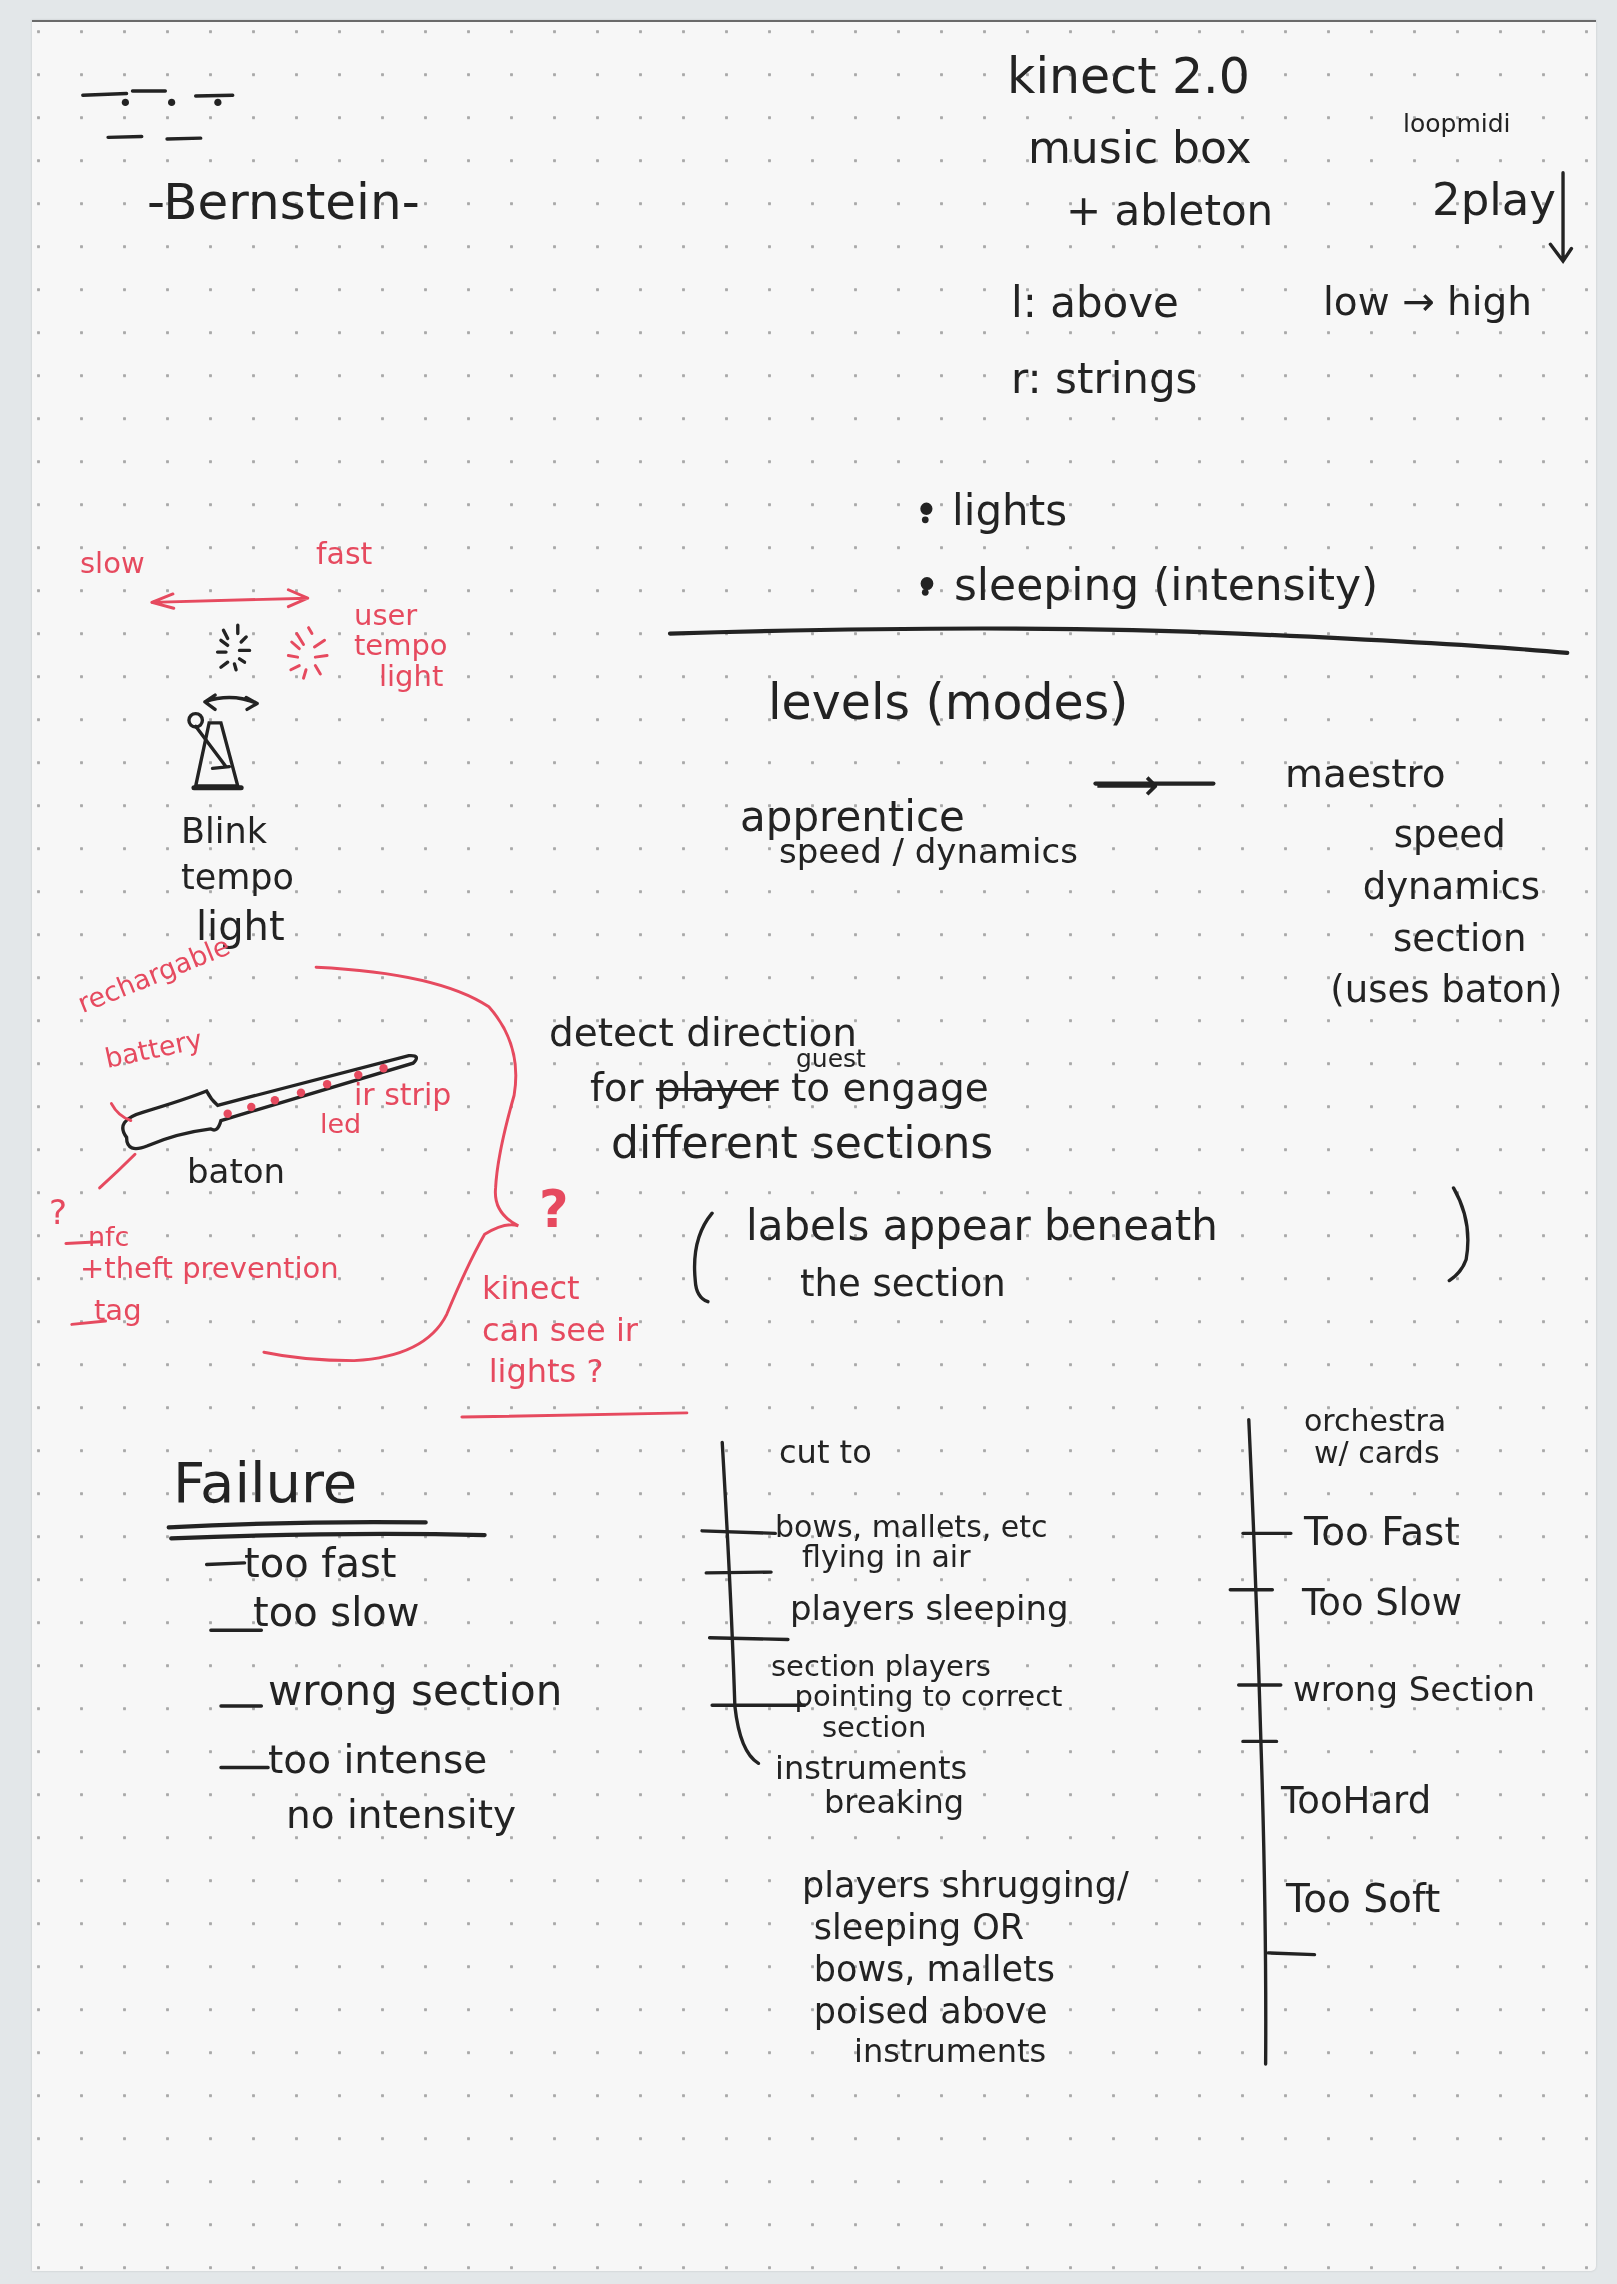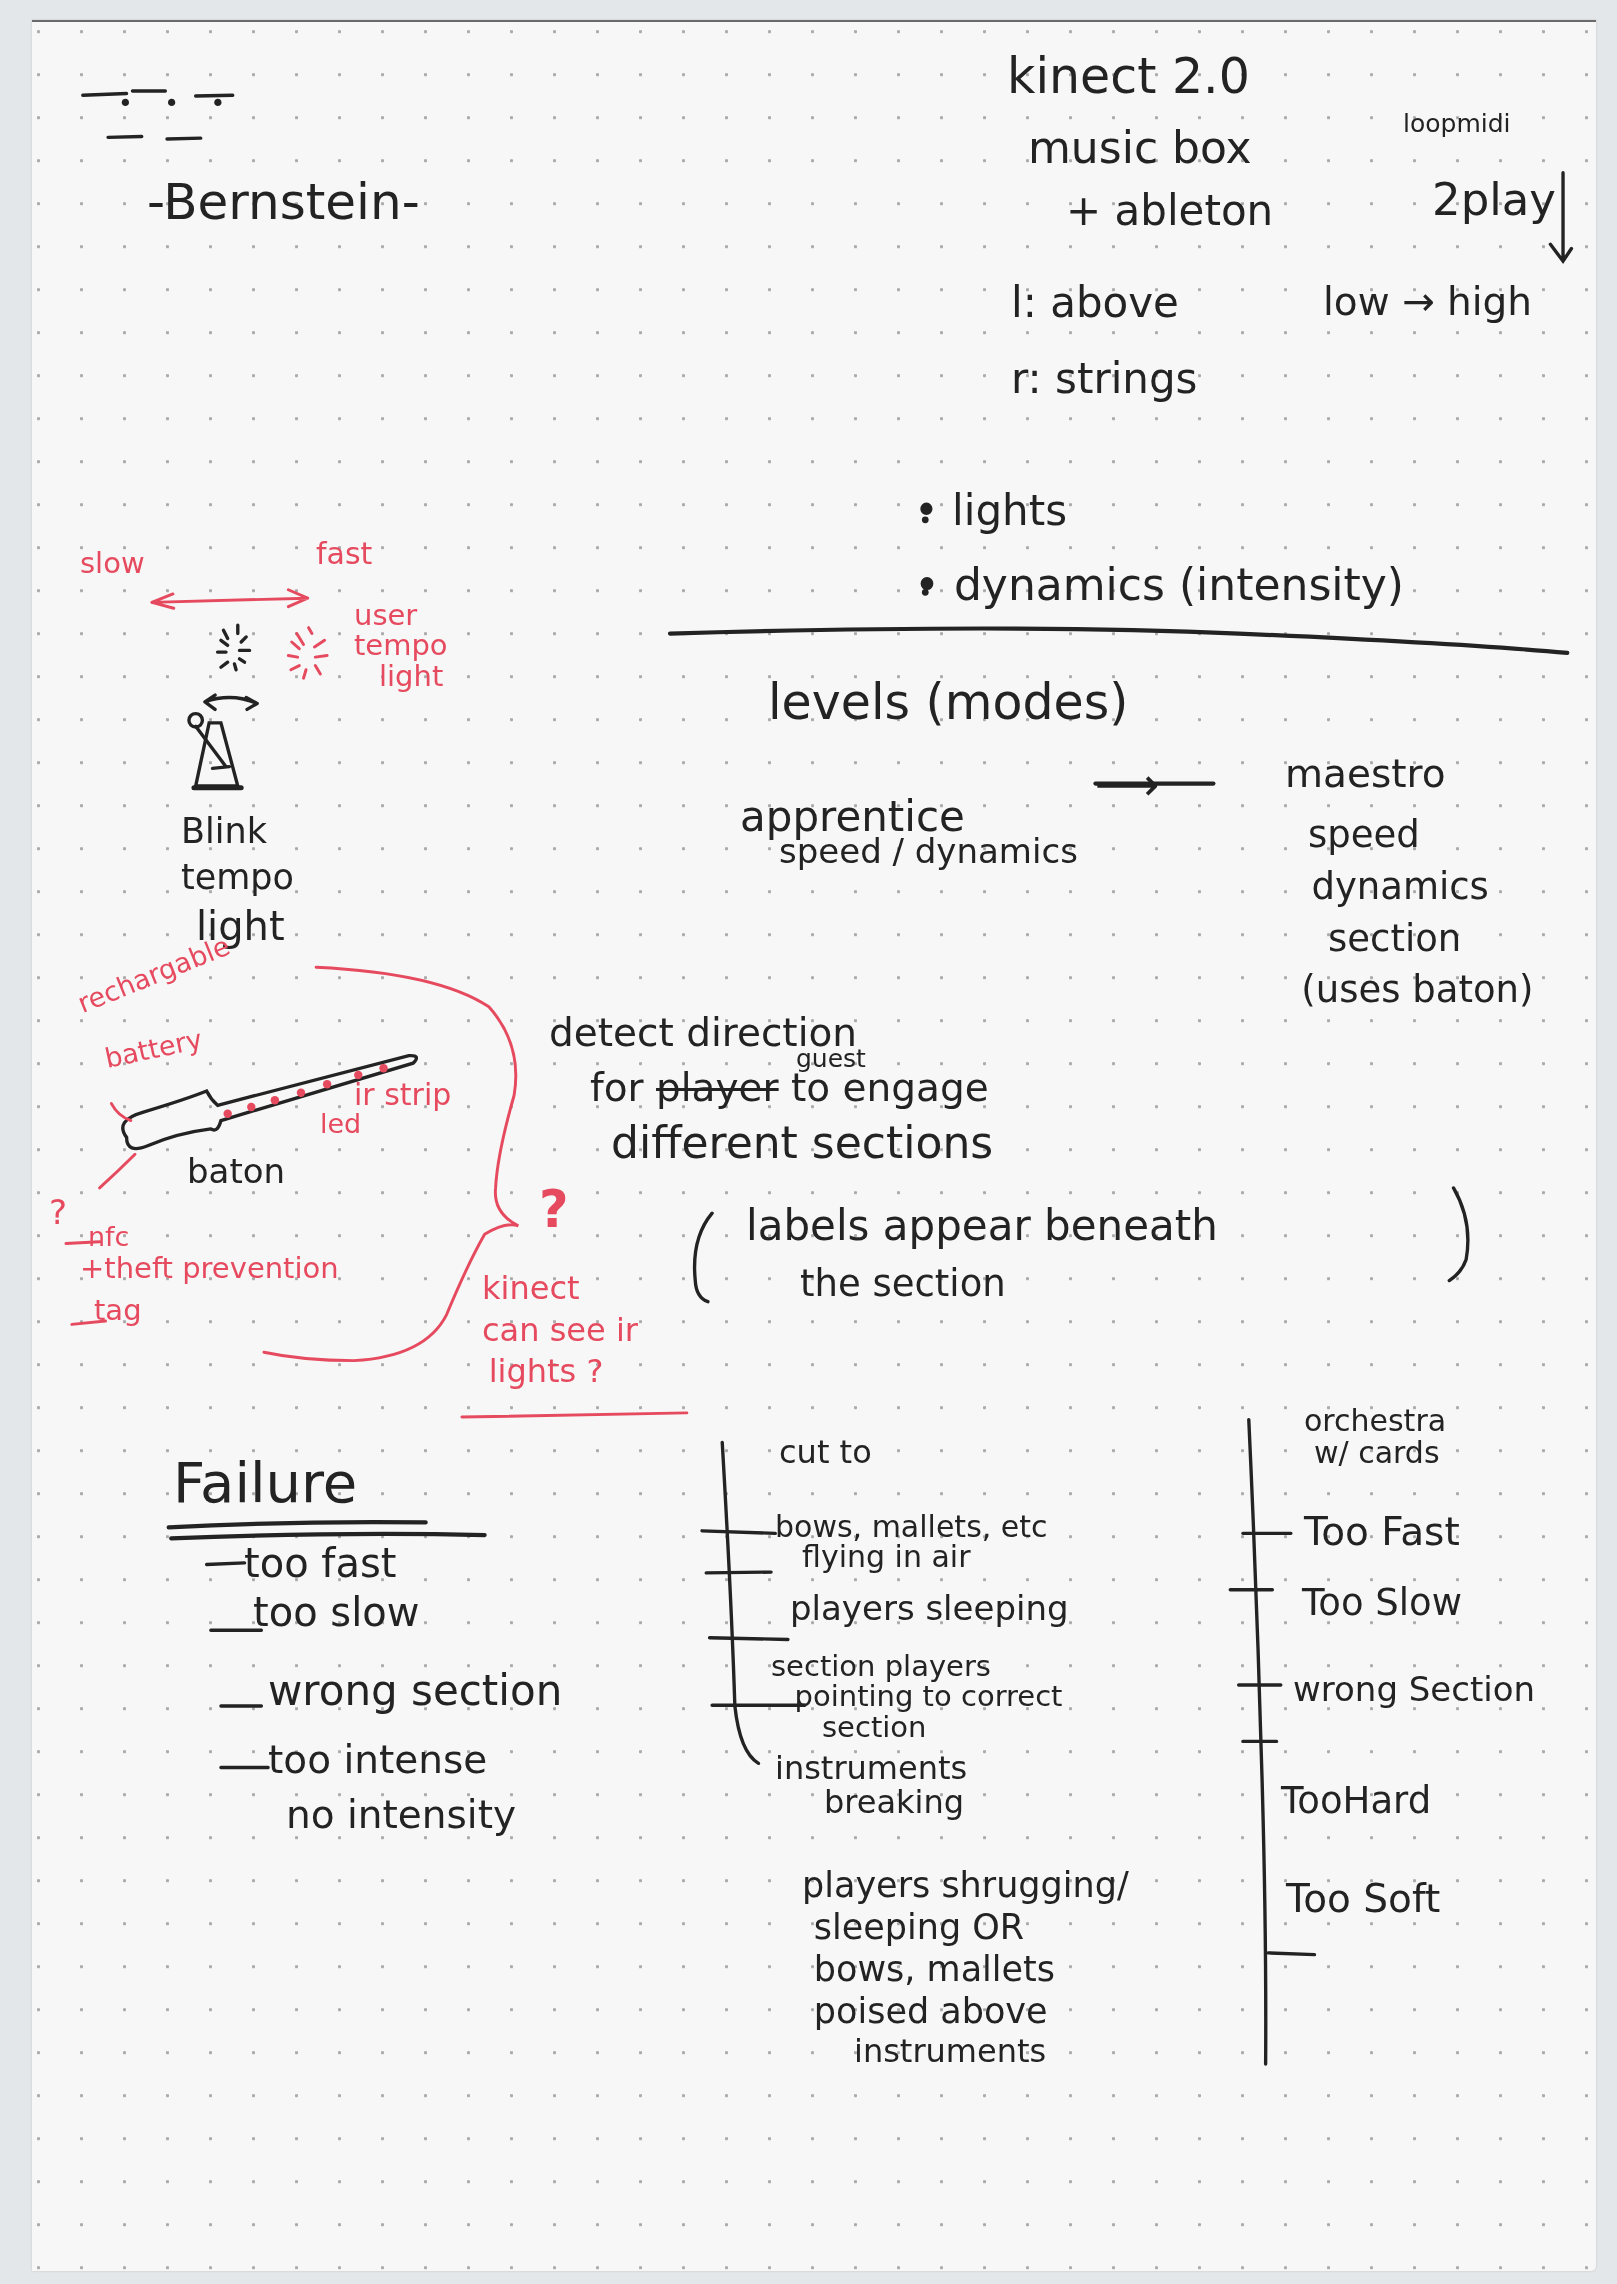--- a/index.html
+++ b/index.html
@@ -35,21 +35,21 @@
 <div class="ink" style="left:1007px;top:52px;font-size:49px;">kinect 2.0</div>
 <div class="ink" style="left:1403px;top:111px;font-size:25px;">loopmidi</div>
 <div class="ink" style="left:1028px;top:126px;font-size:44px;">music box</div>
 <div class="ink" style="left:1432px;top:177px;font-size:45px;">2play</div>
 <div class="ink" style="left:1066px;top:190px;font-size:42px;">+ ableton</div>
 <div class="ink" style="left:1011px;top:282px;font-size:42px;">l: above</div>
 <div class="ink" style="left:1323px;top:282px;font-size:39px;">low → high</div>
 <div class="ink" style="left:1011px;top:358px;font-size:42px;">r: strings</div>
 
 <div class="ink" style="left:914px;top:490px;font-size:42px;">• lights</div>
-<div class="ink" style="left:914px;top:563px;font-size:44px;">• dynamics (intensity)</div>
+<div class="ink" style="left:914px;top:563px;font-size:44px;">• sleeping (intensity)</div>
 
 <div class="ink red" style="left:80px;top:549px;font-size:29px;">slow</div>
 <div class="ink red" style="left:316px;top:539px;font-size:30px;">fast</div>
 <div class="ink red" style="left:354px;top:600px;font-size:29px;line-height:1.05;">
   <span class="ml">user</span>
   <span class="ml">tempo</span>
   <span class="ml" style="margin-left:25px">light</span>
 </div>
 <div class="ink" style="left:181px;top:809px;font-size:35px;line-height:1.3;">
   <span class="ml">Blink</span>
@@ -71,21 +71,21 @@
   <span class="ml">kinect</span>
   <span class="ml">can see ir</span>
   <span class="ml" style="margin-left:6.7px">lights ?</span>
 </div>
 
 <div class="ink" style="left:768px;top:678px;font-size:49px;">levels (modes)</div>
 <div class="ink" style="left:740px;top:768px;font-size:42px;margin-top:28px;">apprentice</div>
 <div class="ink" style="left:1095px;top:762px;font-size:45px;">⟶</div>
 <div class="ink" style="left:779px;top:834px;font-size:34px;">speed / dynamics</div>
 <div class="ink" style="left:1285px;top:754px;font-size:39px;">maestro</div>
-<div class="ink" style="left:1308px;top:809px;font-size:37px;line-height:1.4;">
+<div class="ink" style="left:1337px;top:809px;font-size:37px;line-height:1.4;text-align:center;">
   <span class="ml">speed</span>
   <span class="ml" style="margin-left:3.4px">dynamics</span>
   <span class="ml" style="margin-left:20px">section</span>
   <span class="ml" style="margin-left:-6.7px">(uses baton)</span>
 </div>
 
 <div class="ink" style="left:549px;top:1013px;font-size:39px;">detect direction</div>
 <div class="ink" style="left:796px;top:1046px;font-size:25px;">guest</div>
 <div class="ink" style="left:590px;top:1068px;font-size:39px;">
   <span>for</span>

